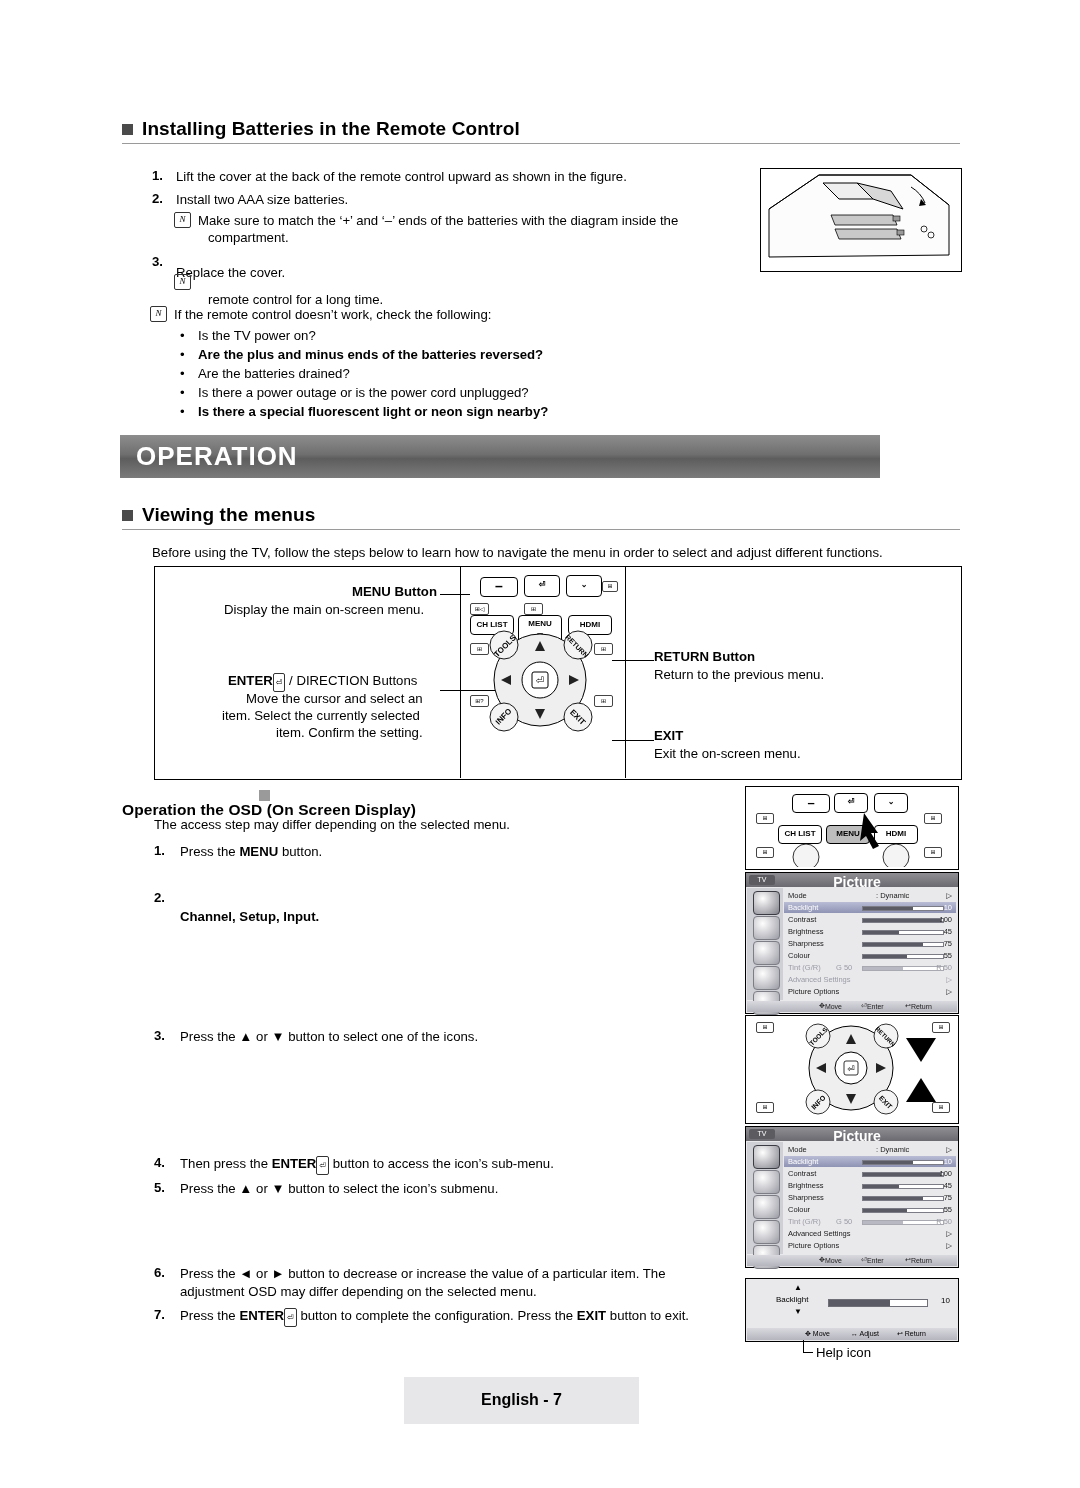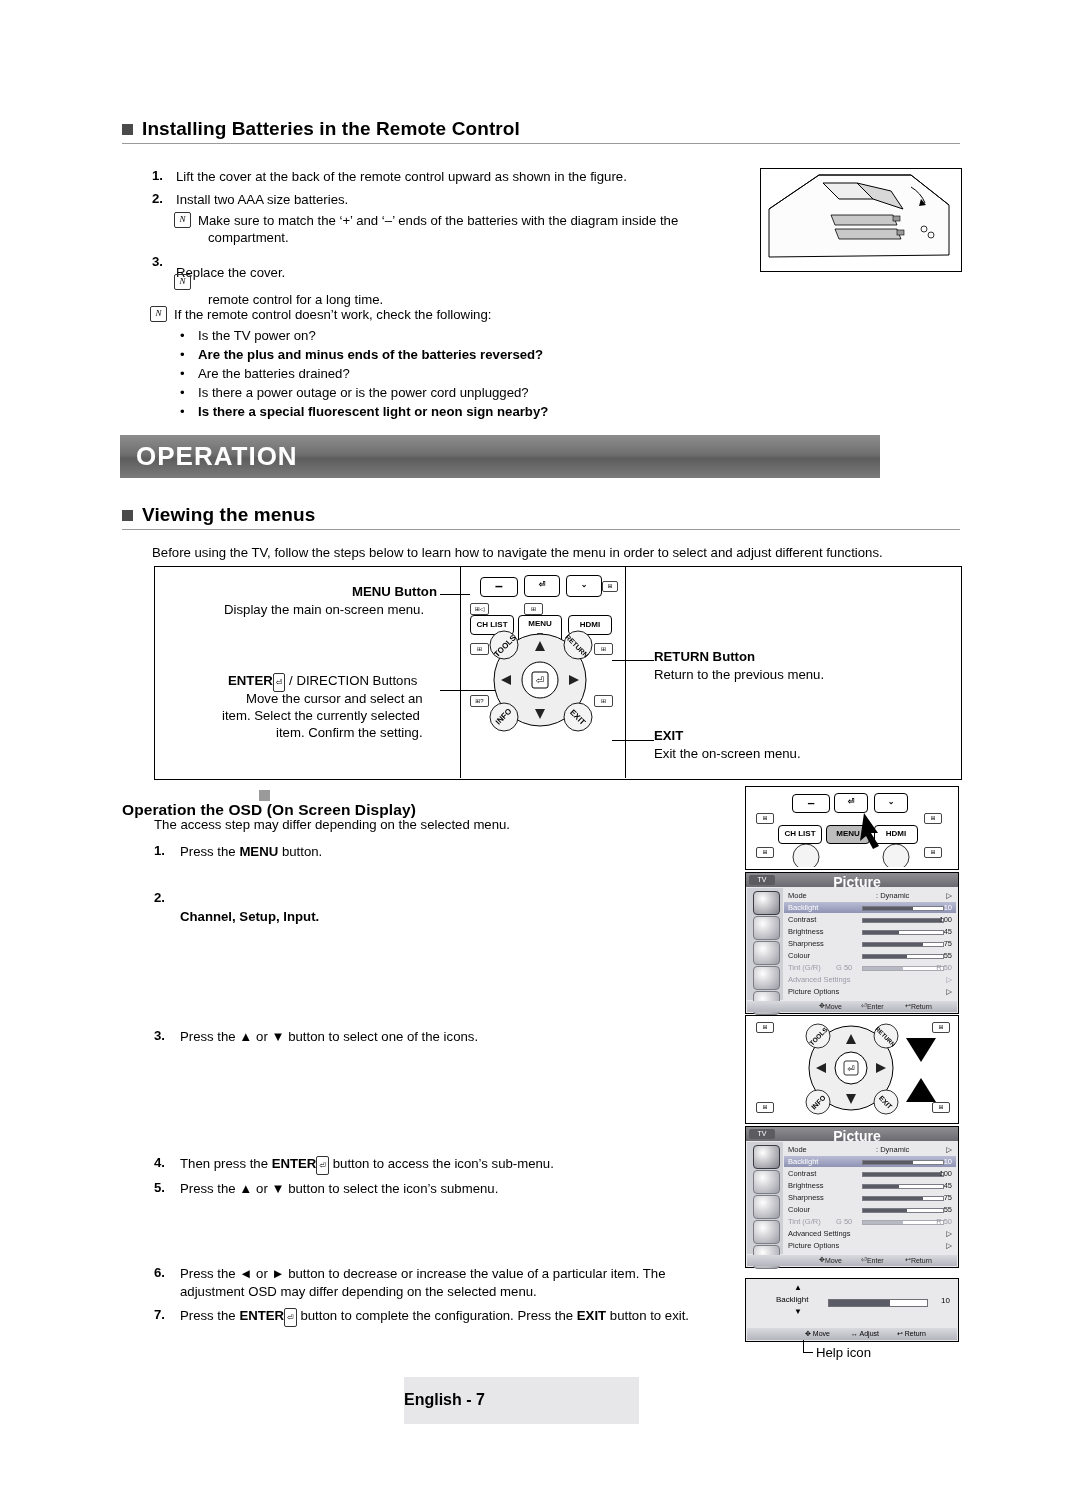--- a/index.html
+++ b/index.html
@@ -59,21 +59,21 @@
   .osd .bar i{position:absolute;left:0;top:0;bottom:0;background:#5b5b66;display:block;}
   .osd .footer{position:absolute;left:1px;right:1px;bottom:1px;height:11px;
       background:linear-gradient(to bottom,#d9d9df,#b5b5be);font-size:7px;color:#222;}
   .osd .footer span{position:absolute;top:1px;}
 
   .helpbox{position:absolute;background:#e9e9ec;border:1px solid #000;}
   .kbd{display:inline-block;border:1px solid #333;border-radius:2px;padding:0 2px;font-size:8px;}
 
   
   .pagefoot{position:absolute;left:404px;top:1377px;width:235px;height:47px;background:#e7e7ea;}
-  .pagefoot .t{position:absolute;left:0;right:0;top:14px;font-size:16px;font-weight:bold;}
+  .pagefoot .t{position:absolute;left:0;right:0;top:14px;text-align:center;font-size:16px;font-weight:bold;}
 
   .sep-line{position:absolute;background:#000;height:1px;}
   .sep-v{position:absolute;background:#000;width:1px;}
 </style>
 </head>
 <body>
 
 <div class="page">
 
   <div class="h-sect" style="left:122px;top:118px;">

